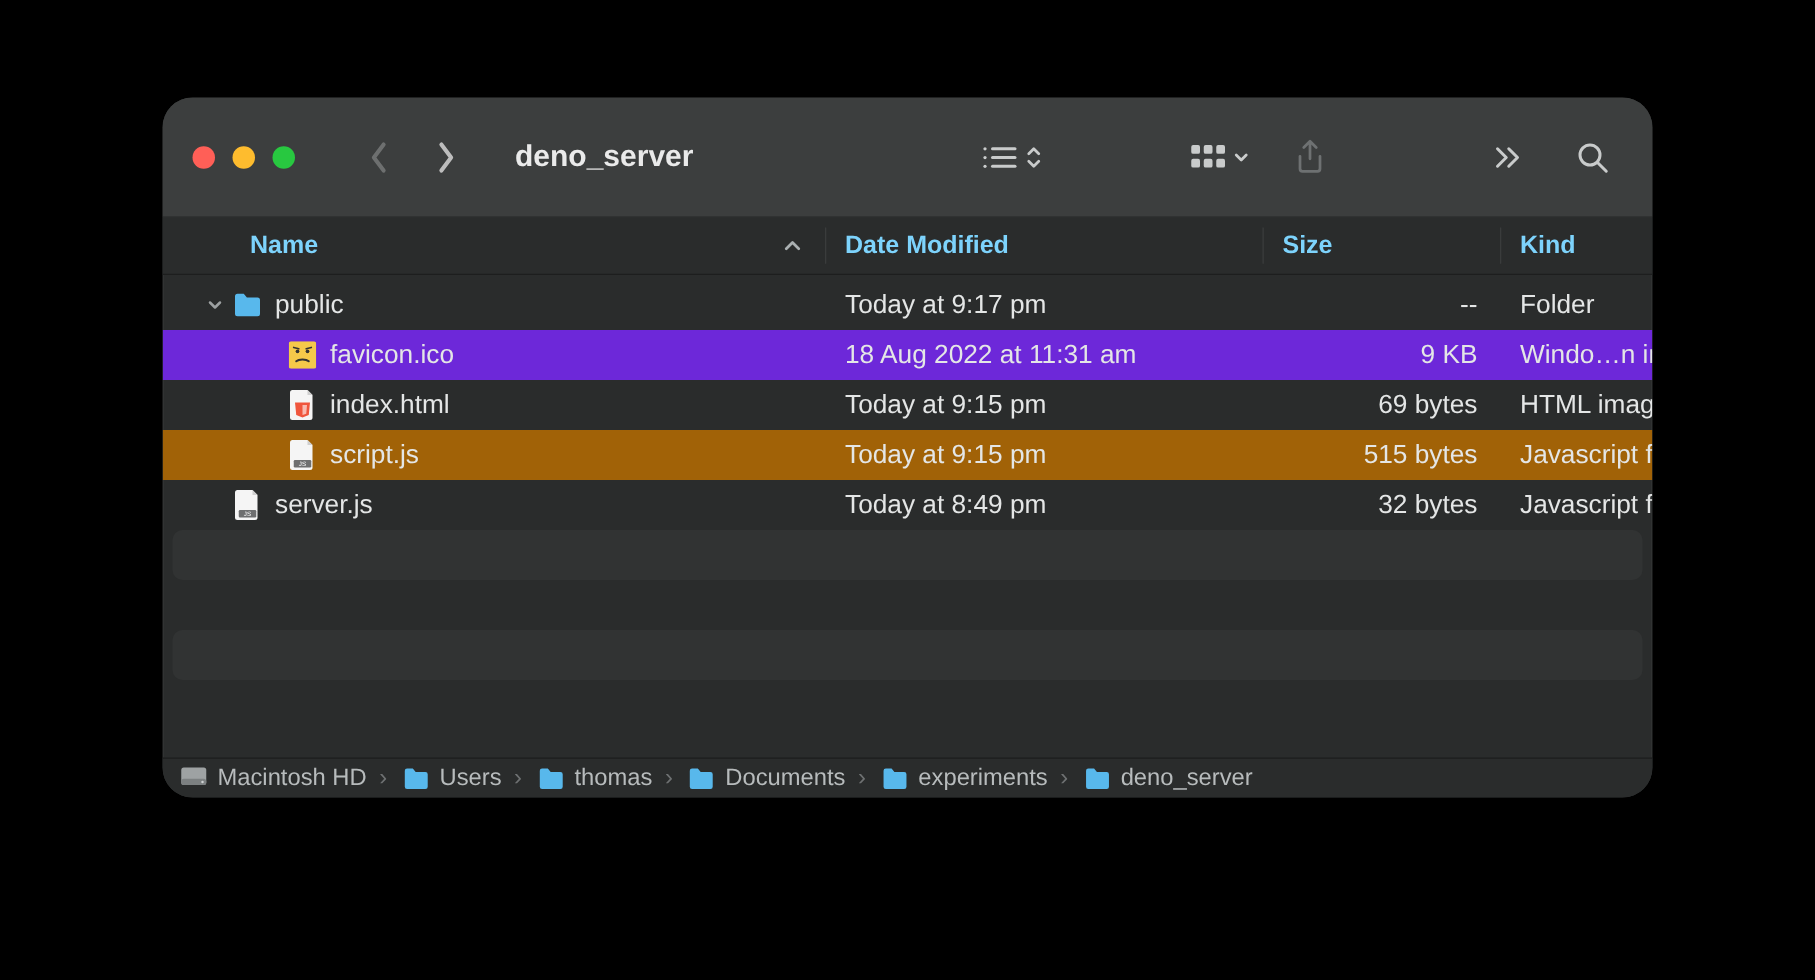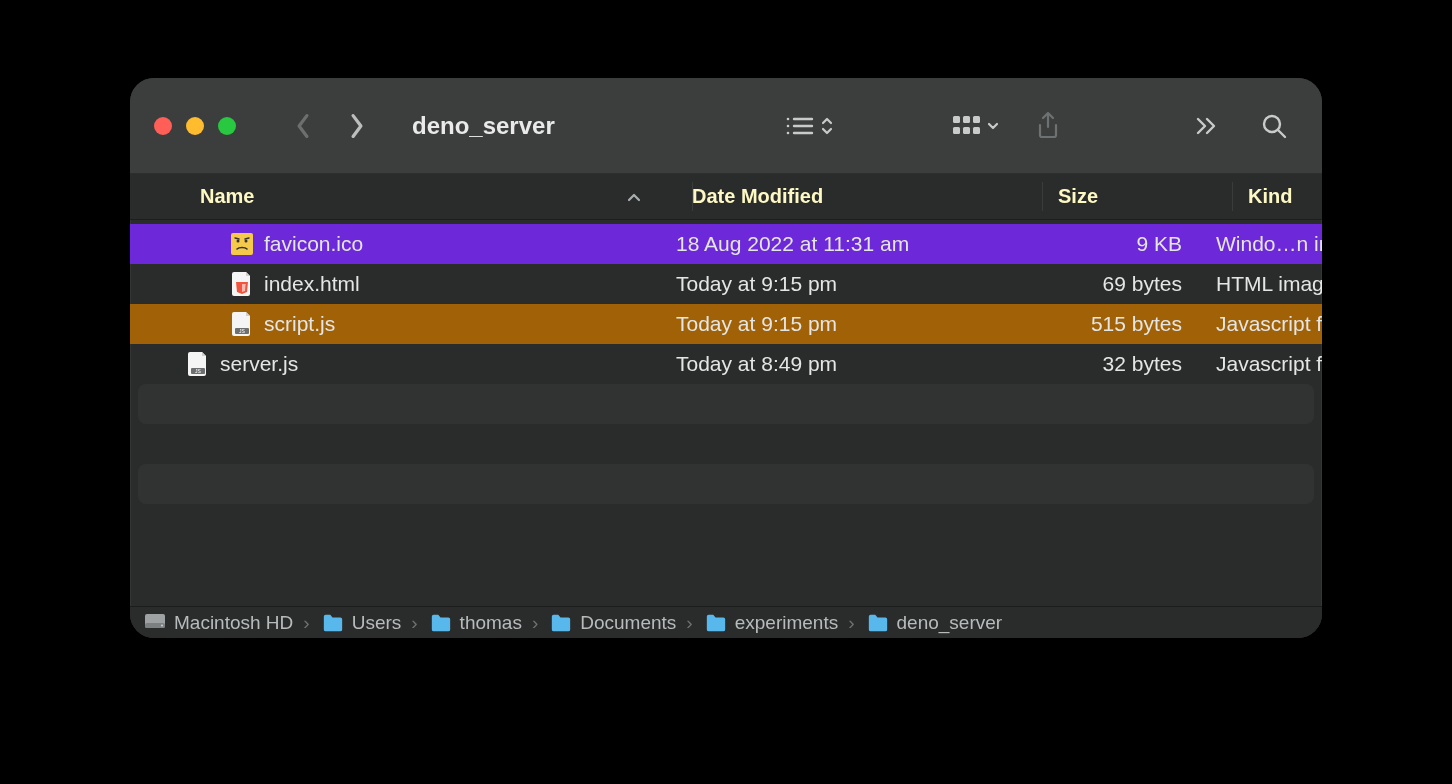--- a/index.html
+++ b/index.html
@@ -48,30 +48,30 @@
     border-radius:6px;
   }
   .tbutton.group { width:auto; gap:6px; padding:0 4px; }
   .tbutton svg { display:block; }
   
   .colheader {
     height: 46px;
     display:flex; align-items:center;
     background:#2a2c2c;
     border-bottom: 1px solid rgba(0,0,0,.3);
-    font-size: 20px; color:#fef9c3; font-weight:600;
+    font-size: 20px; color:#7dd3fc; font-weight:600;
     padding-left: 70px;
   }
   .col { position:relative; height:100%; display:flex;align-items:center; }
   .col + .col::before {
     content:""; position:absolute; left:0; top:8px; bottom:8px; width:1px;
     background: rgba(255,255,255,.08);
   }
   .col.name  { width: 460px; }
-  .col.date  { width: 350px; margin-left:32px;}
+  .col.date  { width: 350px; padding-left:16px;}
   .col.size  { width: 190px; padding-left:16px;text-align:right;}
   .col.kind  { flex:1; padding-left:16px;}
   .sortchevron { position:absolute; right:18px; }
   
   .rows { flex:1; overflow:auto; padding-top:4px; }
   .row {
     height: 40px; display:flex; align-items:center;
     font-size: 21px; color:#e4e6e6;
     padding-left: 0;
   }
@@ -196,20 +196,45 @@
       </div>
     <div class="col size">
         <span>Size</span>
       </div>
     <div class="col kind">
         <span>Kind</span>
       </div>
   </div>
 
   <div class="rows" id="rows">
+      <div class="row">
+        <div class="cell name">
+          <span class="indent0"></span>
+          <span class="disclosure">
+            <svg width="14" height="14" viewBox="0 0 14 14">
+              <path fill="none" stroke="currentColor" stroke-width="2" stroke-linecap="round" stroke-linejoin="round" d="M3 5l4 4 4-4"></path>
+            </svg>
+          </span>
+          <span class="fileicon">
+            <svg width="24" height="20" viewBox="0 0 24 20">
+              <path fill="#58b8ec" d="M2 3a2 2 0 0 1 2-2h5l2.5 3H20a2 2 0 0 1 2 2v11a2 2 0 0 1-2 2H4a2 2 0 0 1-2-2z"></path>
+            </svg>
+          </span>
+          <span>public</span>
+        </div>
+        <div class="cell date">
+          <span>Today at 9:17 pm</span>
+        </div>
+        <div class="cell size">
+          <span>--</span>
+        </div>
+        <div class="cell kind">
+          <span>Folder</span>
+        </div>
+      </div>
       <div class="row alt sel">
         <div class="cell name">
           <span class="indent1"></span>
           <span class="disclosure"></span>
           <span class="fileicon">
             <svg width="22" height="22" viewBox="0 0 22 22">
               <rect width="22" height="22" rx="2" fill="#f5c94a"></rect>
               <circle cx="7" cy="8" r="1.5" fill="#333"></circle>
               <circle cx="15" cy="8" r="1.5" fill="#333"></circle>
               <path d="M6 16c2-2 8-2 10 0" stroke="#333" stroke-width="1.6" fill="none" stroke-linecap="round"></path>

